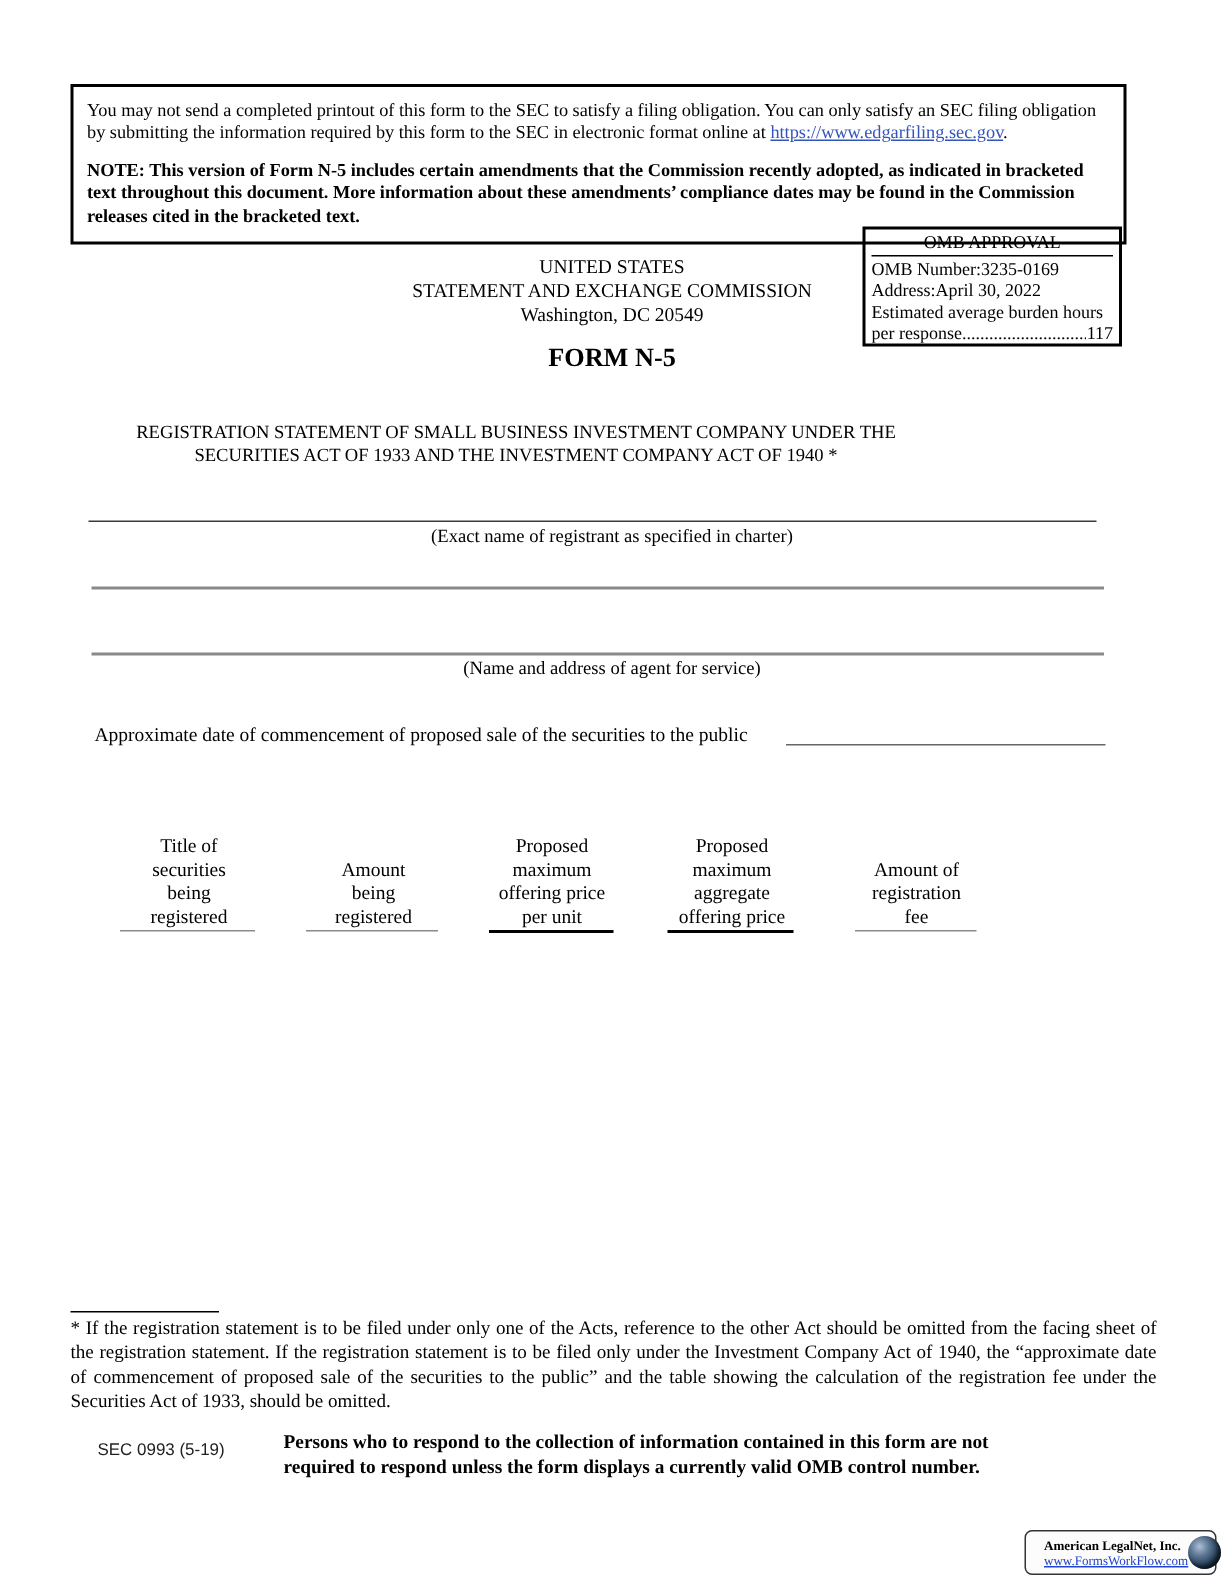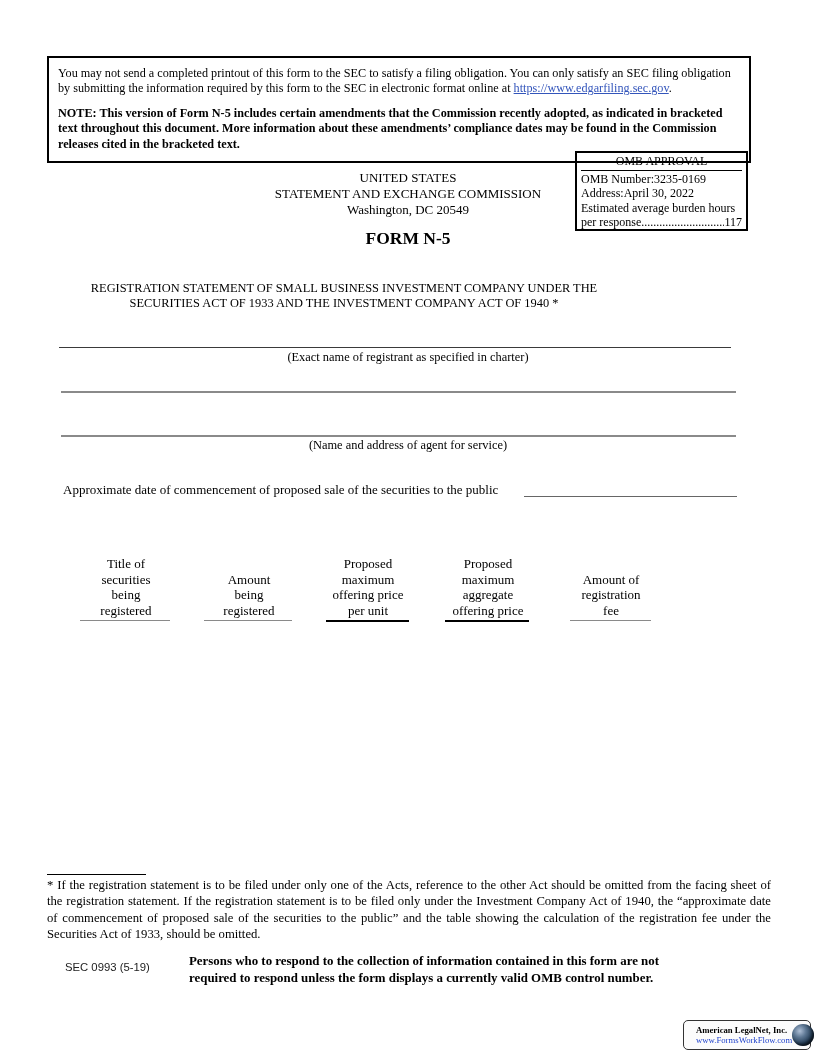--- a/index.html
+++ b/index.html
@@ -112,20 +112,21 @@
   }
   .vendor-text { flex: 1; line-height: 10.5px; }
   .vendor-company {
     font-size: 8.7px; font-weight: bold;
     font-family: "Liberation Serif", serif;
     white-space: nowrap;
   }
   .vendor-url {
     font-size: 8.7px;
     color: #2244cc;
+    text-decoration: underline;
     white-space: nowrap;
     cursor: pointer;
   }
   .vendor-globe {
     width: 22px; height: 22px;
     border-radius: 50%;
     background: radial-gradient(circle at 35% 32%, #aebfd6 0%, #5e7894 30%, #233c55 62%, #060d16 95%);
     box-shadow: inset -2px -2px 3px rgba(0,0,0,0.55);
     flex-shrink: 0;
   }

